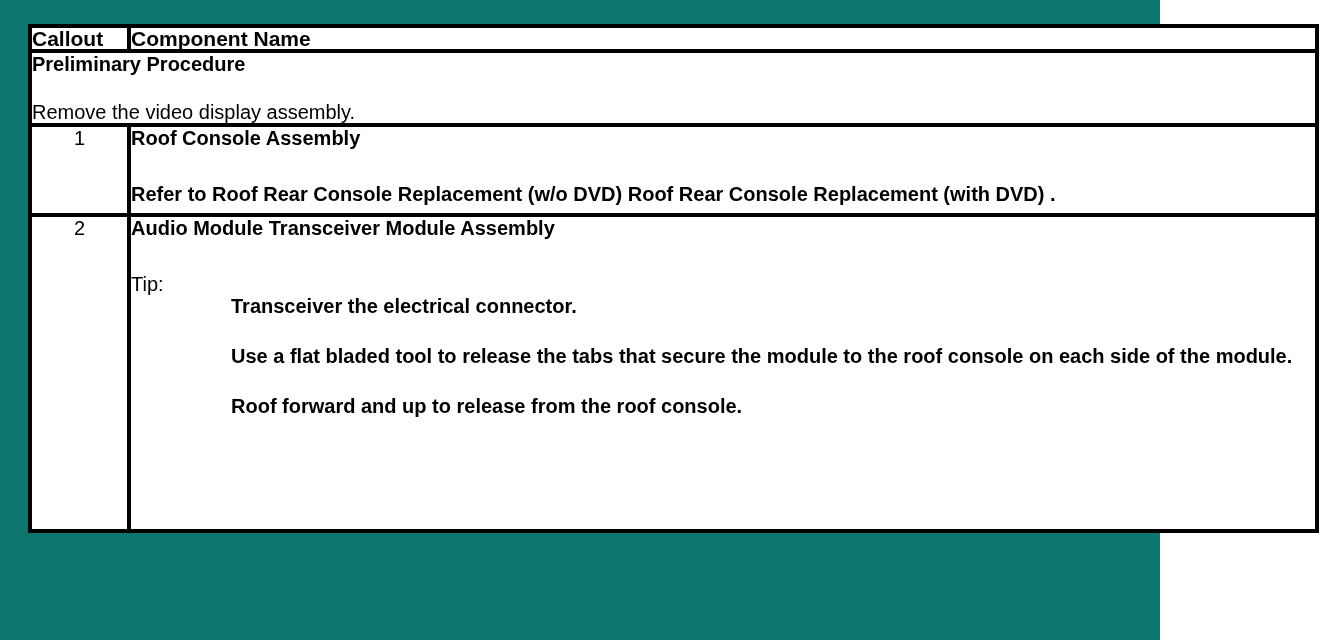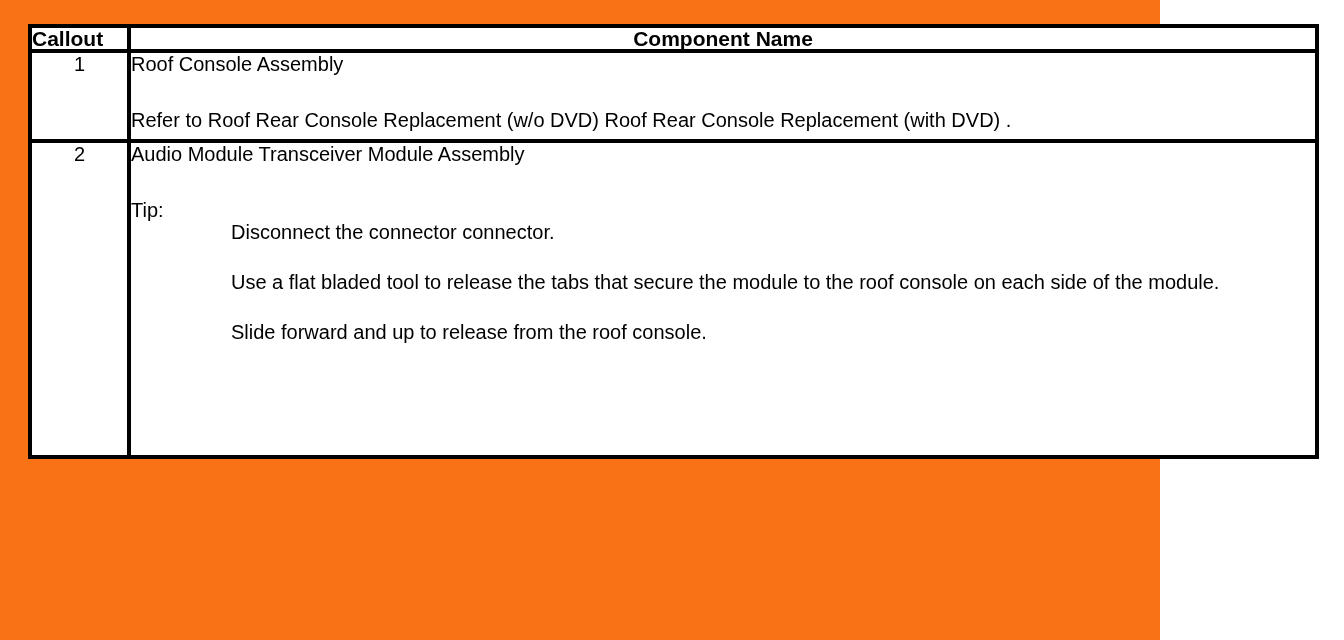--- a/index.html
+++ b/index.html
@@ -13,21 +13,21 @@
     height: 640px;
     font-family: "Liberation Sans", "DejaVu Sans", sans-serif;
     color: #000000;
     overflow: hidden;
   }
 
   .sheet {
     position: relative;
     width: 1160px;
     height: 640px;
-    background: #f97316;
+    background: #0f766e;
   }
 
   table.component-table {
     position: absolute;
     left: 28px;
     top: 24px;
     width: 1287px;
     border-collapse: collapse;
     table-layout: fixed;
     background: #ffffff;
@@ -49,21 +49,21 @@
   .hdr-callout {
     text-align: left;
     font-weight: bold;
     font-size: 21px;
     line-height: 21px;
     padding: 5px 4px 6px 6px;
     font-stretch: condensed;
     white-space: nowrap;
   }
   .hdr-name {
-    text-align: center;
+    text-align: left;
     font-weight: bold;
     font-size: 21px;
     line-height: 21px;
     padding: 5px 4px 6px 4px;
     font-stretch: condensed;
   }
 
   
   .prelim-cell {
     padding: 5px 6px 6px 6px;
@@ -98,21 +98,21 @@
   }
   .body-cell {
     padding: 6px 6px 6px 8px;
     font-size: 20px;
     line-height: 22px;
   }
   .body-cell p {
     margin: 0;
     font-size: 20px;
     line-height: 22px;
-    font-weight: normal;
+    font-weight: bold;
   }
   .body-cell p.bold {
     font-weight: normal;
   }
   .gap-md { height: 28px; }
   .gap-xl { height: 34px; }
   .indent {
     margin-left: 100px !important;
   }
   .row1-cell { height: 86px; }
@@ -132,41 +132,48 @@
 
     <thead>
       <tr>
         <th class="hdr-callout">Callout</th>
         <th class="hdr-name">Component Name</th>
       </tr>
     </thead>
 
     <tbody>
 
+      <tr>
+        <td class="prelim-cell" colspan="2">
+          <p class="prelim-title">Preliminary Procedure</p>
+          <div class="prelim-spacer">&nbsp;</div>
+          <p class="prelim-body">Remove the video display assembly.</p>
+        </td>
+      </tr>
 
       <tr>
         <td class="callout-cell row1-cell">1</td>
         <td class="body-cell row1-cell">
           <p>Roof Console Assembly</p>
           <div class="gap-xl">&nbsp;</div>
           <p>Refer to Roof Rear Console Replacement (w/o DVD) Roof Rear Console Replacement (with DVD) .</p>
         </td>
       </tr>
 
       <tr>
         <td class="callout-cell row2-cell">2</td>
         <td class="body-cell row2-cell">
           <p>Audio Module Transceiver Module Assembly</p>
           <div class="gap-xl">&nbsp;</div>
           <p class="bold">Tip:</p>
-          <p class="indent">Disconnect the connector connector.</p>
+          <p class="indent">Transceiver the electrical connector.</p>
           <div class="gap-md">&nbsp;</div>
           <p class="indent">Use a flat bladed tool to release the tabs that secure the module to the roof console on each side of the module.</p>
           <div class="gap-md">&nbsp;</div>
-          <p class="indent">Slide forward and up to release from the roof console.</p>
+          <p class="indent">Roof forward and up to release from the roof console.</p>
           <div class="tail-gap">&nbsp;</div>
         </td>
       </tr>
 
     </tbody>
   </table>
 
 </div>
 
 </body></html>

